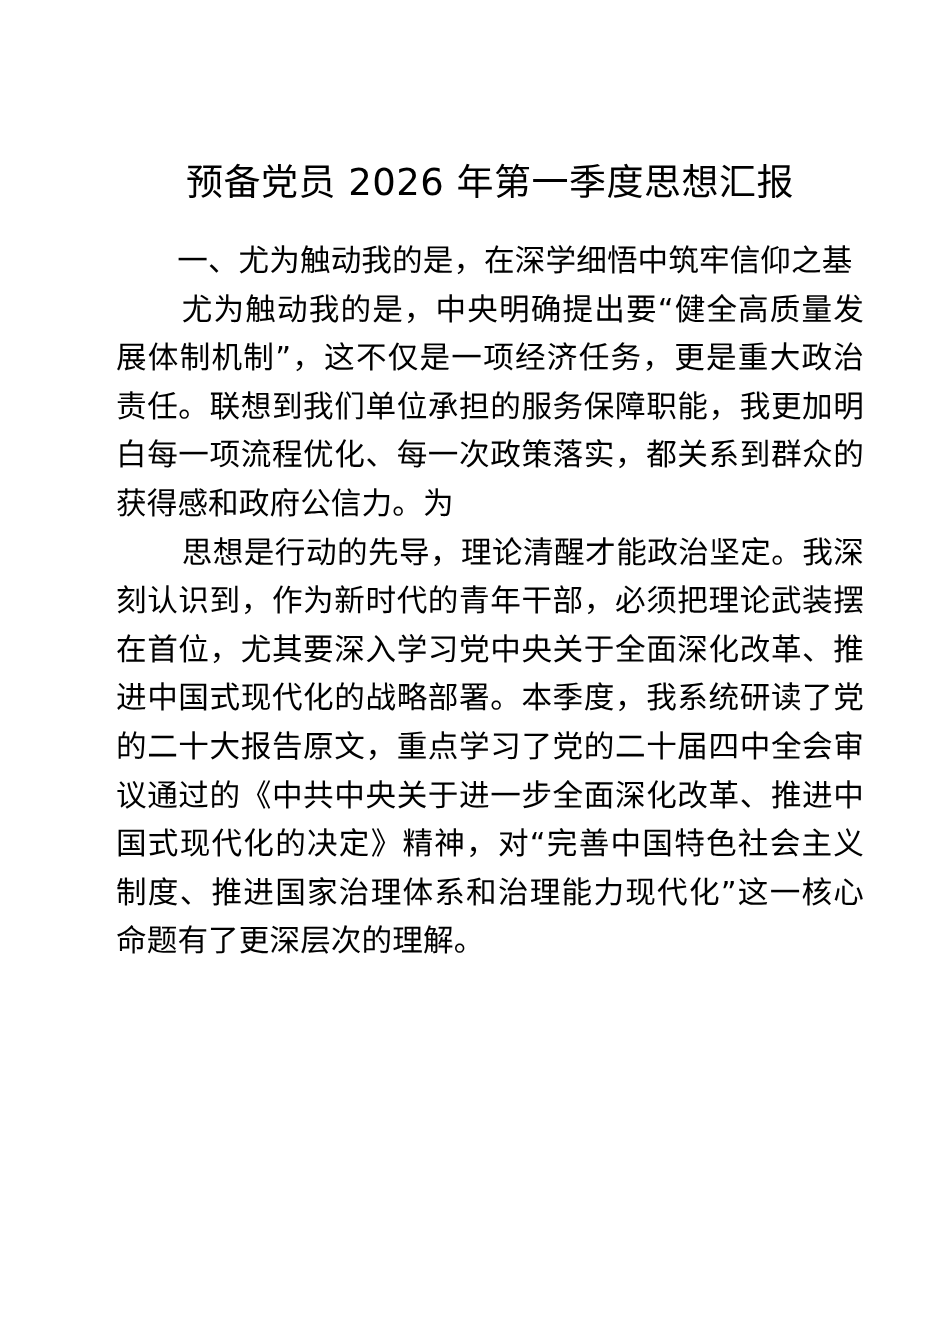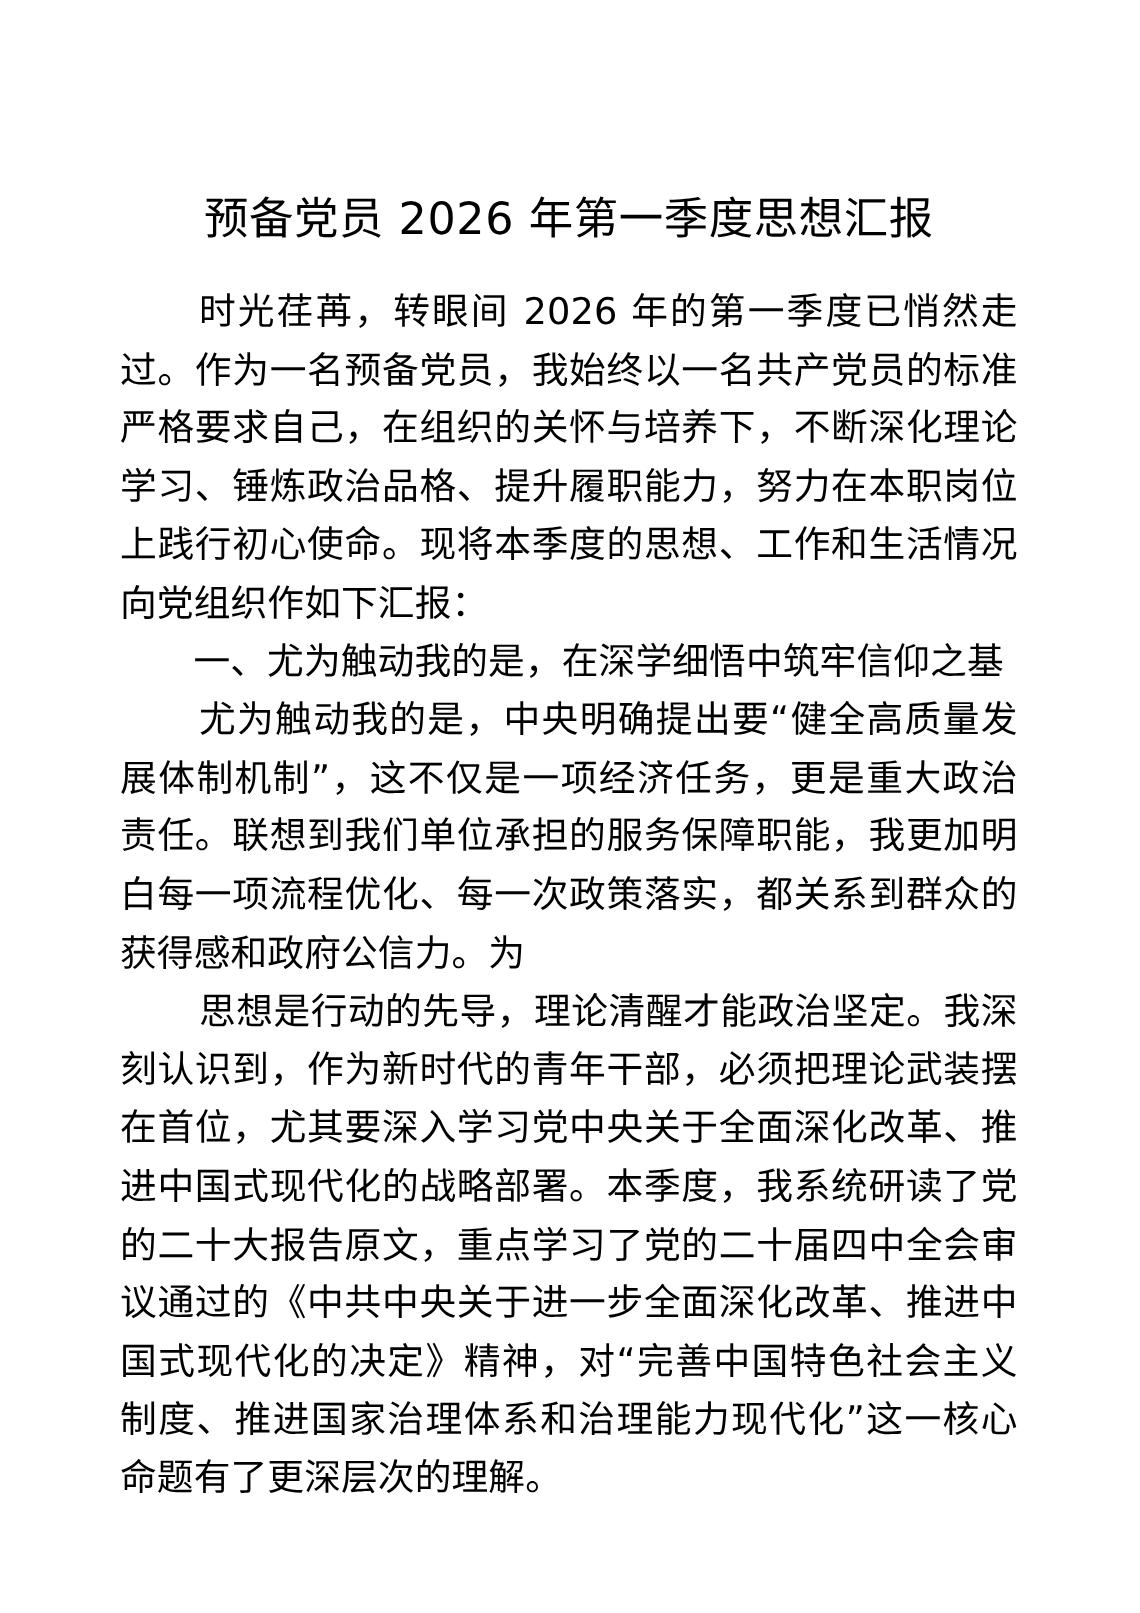--- a/index.html
+++ b/index.html
@@ -31,21 +31,21 @@
   }
   .page-footer {
     position: absolute;
     bottom: 0;
     left: 0;
     width: 950px;
     height: 120px;
   }
   .content {
     position: absolute;
-    left: 100px;
+    left: 116px;
     top: 155px;
     width: 748px;
   }
   .doc-title {
     font-size: 37px;
     line-height: 56px;
     text-align: center;
     letter-spacing: 0.5px;
     margin: 0 0 26px 0;
     white-space: nowrap;
@@ -81,21 +81,20 @@
 <body>
 
 <div class="page">
 
   <div class="page-header"></div>
 
   <div class="content">
 
     <h1 class="doc-title">预备党员 2026 年第一季度思想汇报</h1>
 
-    <p class="para indent">时光荏苒，转眼间 2026 年的第一季度已悄然走过。作为一名预备党员，我始终以一名共产党员的标准严格要求自己，在组织的关怀与培养下，不断深化理论学习、锤炼政治品格、提升履职能力，努力在本职岗位上践行初心使命。现将本季度的思想、工作和生活情况向党组织作如下汇报：</p>
 
     <h2 class="heading">一、尤为触动我的是，在深学细悟中筑牢信仰之基</h2>
 
     <p class="para indent">尤为触动我的是，中央明确提出要“健全高质量发展体制机制”，这不仅是一项经济任务，更是重大政治责任。联想到我们单位承担的服务保障职能，我更加明白每一项流程优化、每一次政策落实，都关系到群众的获得感和政府公信力。为</p>
 
     <p class="para indent">思想是行动的先导，理论清醒才能政治坚定。我深刻认识到，作为新时代的青年干部，必须把理论武装摆在首位，尤其要深入学习党中央关于全面深化改革、推进中国式现代化的战略部署。本季度，我系统研读了党的二十大报告原文，重点学习了党的二十届四中全会审议通过的《中共中央关于进一步全面深化改革、推进中国式现代化的决定》精神，对“完善中国特色社会主义制度、推进国家治理体系和治理能力现代化”这一核心命题有了更深层次的理解。</p>
 
   </div>
 
   <div class="page-footer"></div>

